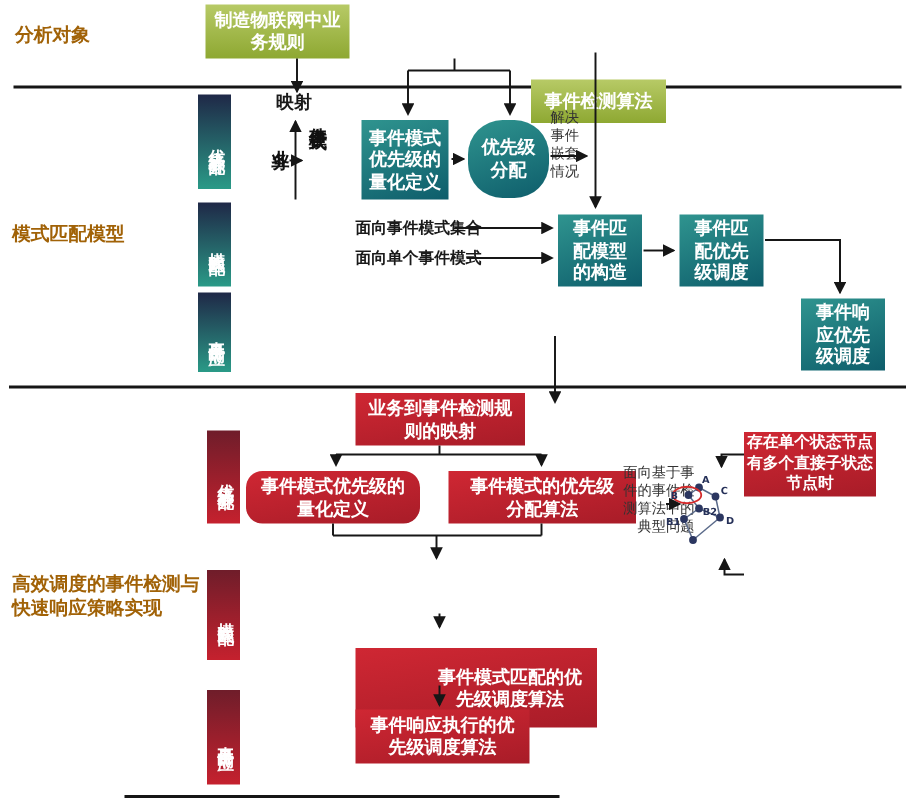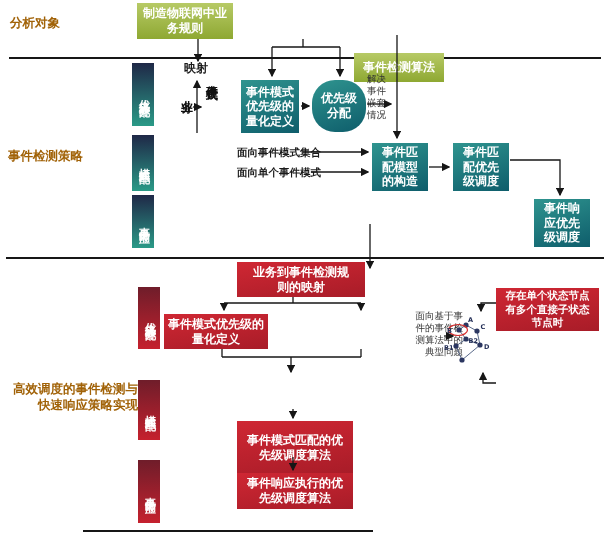--- a/index.html
+++ b/index.html
@@ -24,22 +24,22 @@
          letter-spacing:1px;}
   .hline{background:#161616;}
   svg{display:block;}
 </style>
 </head>
 <body>
 
 <div id="stage">
 
   <div class="abs seclabel" style="left:10px;top:15px;">分析对象</div>
-  <div class="abs seclabel" style="left:8px;top:148px;">事件检测策略</div>
-  <div class="abs seclabel" style="left:8px;top:381px;width:130px;text-align:right;">高效调度的事件检测与
+  <div class="abs seclabel" style="left:8px;top:148px;">模式匹配模型</div>
+  <div class="abs seclabel" style="left:8px;top:381px;width:130px;">高效调度的事件检测与
 快速响应策略实现</div>
 
   <div class="abs hline" style="left:9px;top:57px;width:592px;height:2px;"></div>
   <div class="abs hline" style="left:6px;top:257px;width:598px;height:2px;"></div>
   <div class="abs hline" style="left:83px;top:530px;width:290px;height:2px;"></div>
 
   <div class="abs box green" style="left:137px;top:3px;width:96px;height:36px;">制造物联网中业
 务规则</div>
   <div class="abs box green" style="left:354px;top:6px;width:90px;height:29px;margin-top:47px;">事件检测算法</div>
 
@@ -69,29 +69,31 @@
 配优先
 级调度</div>
   <div class="abs box teal" style="left:534px;top:199px;width:56px;height:48px;">事件响
 应优先
 级调度</div>
 
   <div class="abs side redside" style="left:138px;top:287px;width:22px;height:62px;">优先级分配</div>
   <div class="abs side redside" style="left:138px;top:380px;width:22px;height:60px;">模式匹配</div>
   <div class="abs side redside" style="left:138px;top:460px;width:22px;height:63px;">事件响应</div>
 
-  <div class="abs box red" style="left:237px;top:262px;width:128px;height:35px;">业务到事件检测规
+  <div class="abs box red" style="left:237px;top:262px;width:113px;height:35px;">业务到事件检测规
 则的映射</div>
-  <div class="abs box red" style="left:164px;top:314px;width:104px;height:35px;">事件模式优先级的
+  <div class="abs box red" style="left:164px;top:314px;width:116px;height:35px;border-radius:11px;">事件模式优先级的
 量化定义</div>
-  <div class="abs box red" style="left:237px;top:421px;width:116px;height:53px;">事件模式匹配的优
+  <div class="abs box red" style="left:299px;top:314px;width:125px;height:35px;">事件模式的优先级
+分配算法</div>
+  <div class="abs box red" style="left:237px;top:432px;width:116px;height:53px;padding-left:45px;">事件模式匹配的优
 先级调度算法</div>
   <div class="abs box red" style="left:237px;top:473px;width:116px;height:36px;">事件响应执行的优
 先级调度算法</div>
-  <div class="abs box red small" style="left:496px;top:288px;width:103px;height:43px;">存在单个状态节点
+  <div class="abs box red small" style="left:496px;top:288px;width:88px;height:43px;">存在单个状态节点
 有多个直接子状态
 节点时</div>
 
   <div class="abs note s" style="left:411px;top:310px;width:52px;">面向基于事
 件的事件检
 测算法中的
 典型问题</div>
 
   <svg class="abs" style="left:434px;top:304px;" width="64" height="64" viewBox="0 0 64 64">
     <g stroke="#5a6a8a" stroke-width="1">

